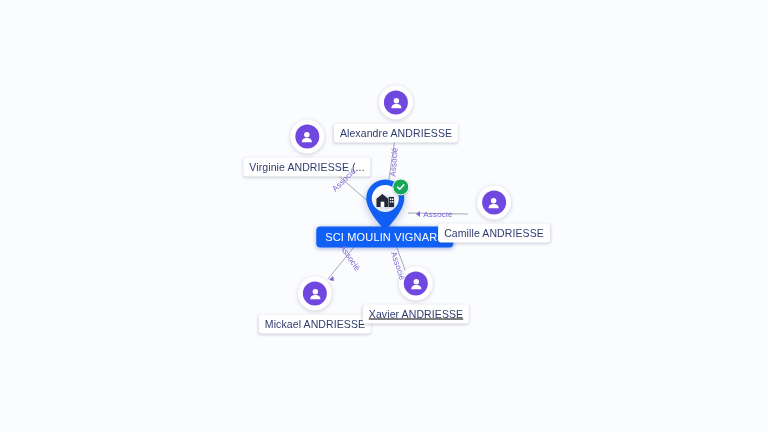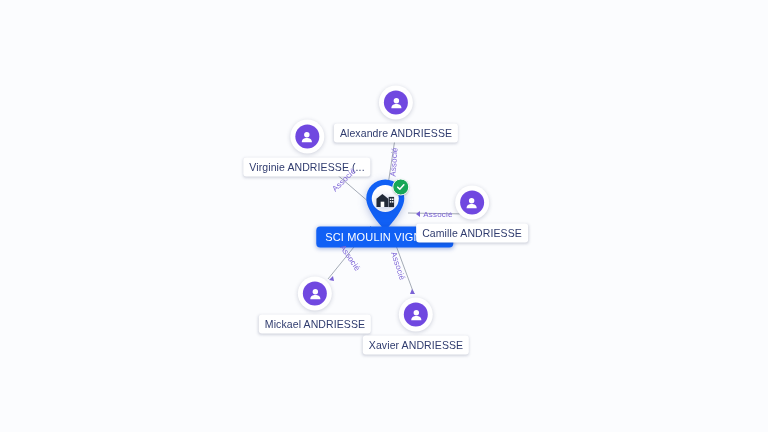--- a/index.html
+++ b/index.html
@@ -171,21 +171,21 @@
         <div class="person-circle">
           <div class="person-avatar">
             <svg width="15" height="15" viewBox="0 0 16 16" xmlns="http://www.w3.org/2000/svg">
               <circle cx="8" cy="5.6" r="2.9" fill="#ffffff"></circle>
               <path d="M2.6 13.6 C2.6 10.3 5.0 9.0 8 9.0 C11.0 9.0 13.4 10.3 13.4 13.6 Z" fill="#ffffff"></path>
             </svg>
           </div>
         </div>
         <div class="node-label">Virginie ANDRIESSE (...</div>
       </div>
-      <div class="node" style="left: 472px; top: 214px;">
+      <div class="node" style="left: 494px; top: 214px;">
         <div class="person-circle">
           <div class="person-avatar">
             <svg width="15" height="15" viewBox="0 0 16 16" xmlns="http://www.w3.org/2000/svg">
               <circle cx="8" cy="5.6" r="2.9" fill="#ffffff"></circle>
               <path d="M2.6 13.6 C2.6 10.3 5.0 9.0 8 9.0 C11.0 9.0 13.4 10.3 13.4 13.6 Z" fill="#ffffff"></path>
             </svg>
           </div>
         </div>
         <div class="node-label">Camille ANDRIESSE</div>
       </div>
@@ -193,21 +193,21 @@
         <div class="person-circle">
           <div class="person-avatar">
             <svg width="15" height="15" viewBox="0 0 16 16" xmlns="http://www.w3.org/2000/svg">
               <circle cx="8" cy="5.6" r="2.9" fill="#ffffff"></circle>
               <path d="M2.6 13.6 C2.6 10.3 5.0 9.0 8 9.0 C11.0 9.0 13.4 10.3 13.4 13.6 Z" fill="#ffffff"></path>
             </svg>
           </div>
         </div>
         <div class="node-label">Mickael ANDRIESSE</div>
       </div>
-      <div class="node" style="left: 416px; top: 326px;">
+      <div class="node" style="left: 416px; top: 295px; text-decoration: underline;">
         <div class="person-circle">
           <div class="person-avatar">
             <svg width="15" height="15" viewBox="0 0 16 16" xmlns="http://www.w3.org/2000/svg">
               <circle cx="8" cy="5.6" r="2.9" fill="#ffffff"></circle>
               <path d="M2.6 13.6 C2.6 10.3 5.0 9.0 8 9.0 C11.0 9.0 13.4 10.3 13.4 13.6 Z" fill="#ffffff"></path>
             </svg>
           </div>
         </div>
         <div class="node-label">Xavier ANDRIESSE</div>
       </div>

